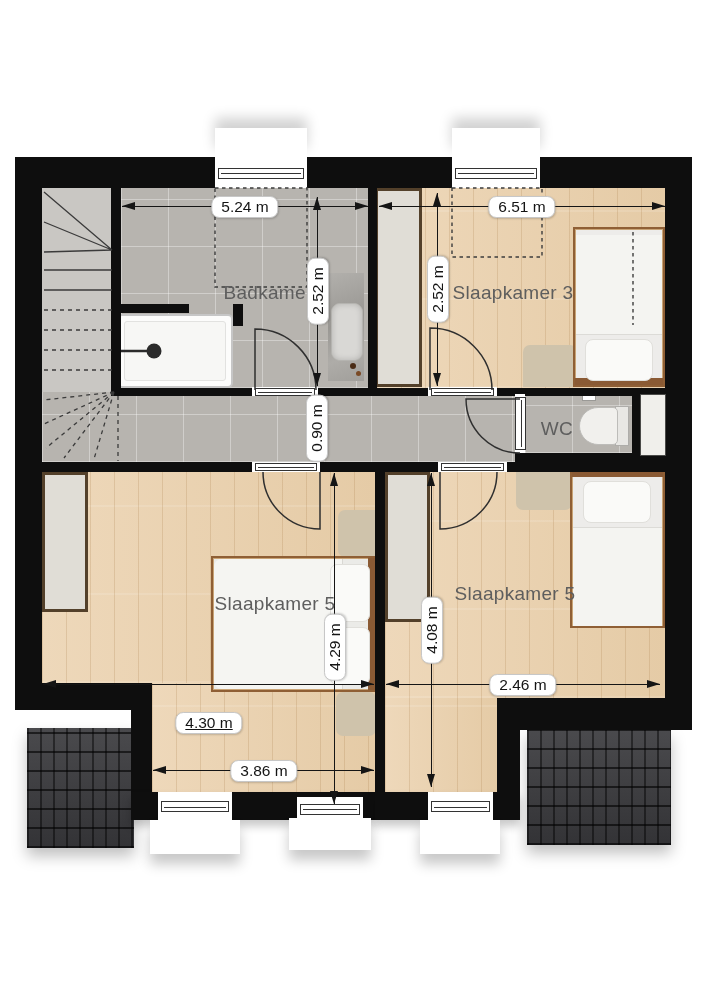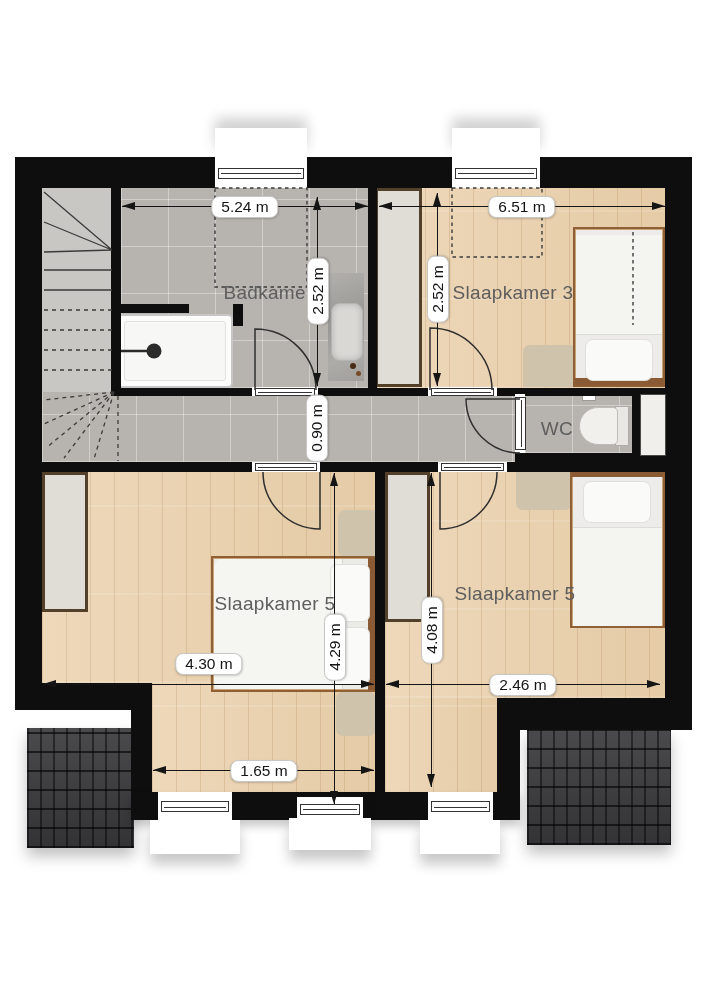--- a/index.html
+++ b/index.html
@@ -230,31 +230,31 @@
   <span class="dlabel rot" style="left:335px;top:647px;">4.29 m</span>
 
   <div class="dimv z28" style="left:431px;top:473px;height:314px;"></div>
   <div class="arr u z28" style="left:427px;top:473px;"></div>
   <div class="arr d z28" style="left:427px;top:774px;"></div>
   <span class="dlabel rot" style="left:432px;top:630px;">4.08 m</span>
 
   <div class="dimh z28" style="left:43px;top:684px;width:331px;"></div>
   <div class="arr l z28" style="left:43px;top:680px;"></div>
   <div class="arr r z28" style="left:361px;top:680px;"></div>
-  <span class="dlabel" style="left:209px;top:664px;">4.30 m</span>
+  <span class="dlabel" style="left:209px;top:723px;text-decoration:underline;">4.30 m</span>
 
   <div class="dimh z28" style="left:386px;top:684px;width:274px;"></div>
   <div class="arr l z28" style="left:386px;top:680px;"></div>
   <div class="arr r z28" style="left:647px;top:680px;"></div>
   <span class="dlabel" style="left:523px;top:685px;">2.46 m</span>
 
   <div class="dimh z28" style="left:153px;top:770px;width:221px;"></div>
   <div class="arr l z28" style="left:153px;top:766px;"></div>
   <div class="arr r z28" style="left:361px;top:766px;"></div>
-  <span class="dlabel" style="left:264px;top:771px;">1.65 m</span>
+  <span class="dlabel" style="left:264px;top:771px;">3.86 m</span>
 
   <span class="rlabel" style="left:268px;top:293px;">Badkamer</span>
   <span class="rlabel" style="left:513px;top:293px;">Slaapkamer 3</span>
   <span class="rlabel" style="left:557px;top:429px;">WC</span>
   <span class="rlabel" style="left:275px;top:604px;">Slaapkamer 5</span>
   <span class="rlabel" style="left:515px;top:594px;">Slaapkamer 5</span>
 
 </div>
 
 </body></html>

